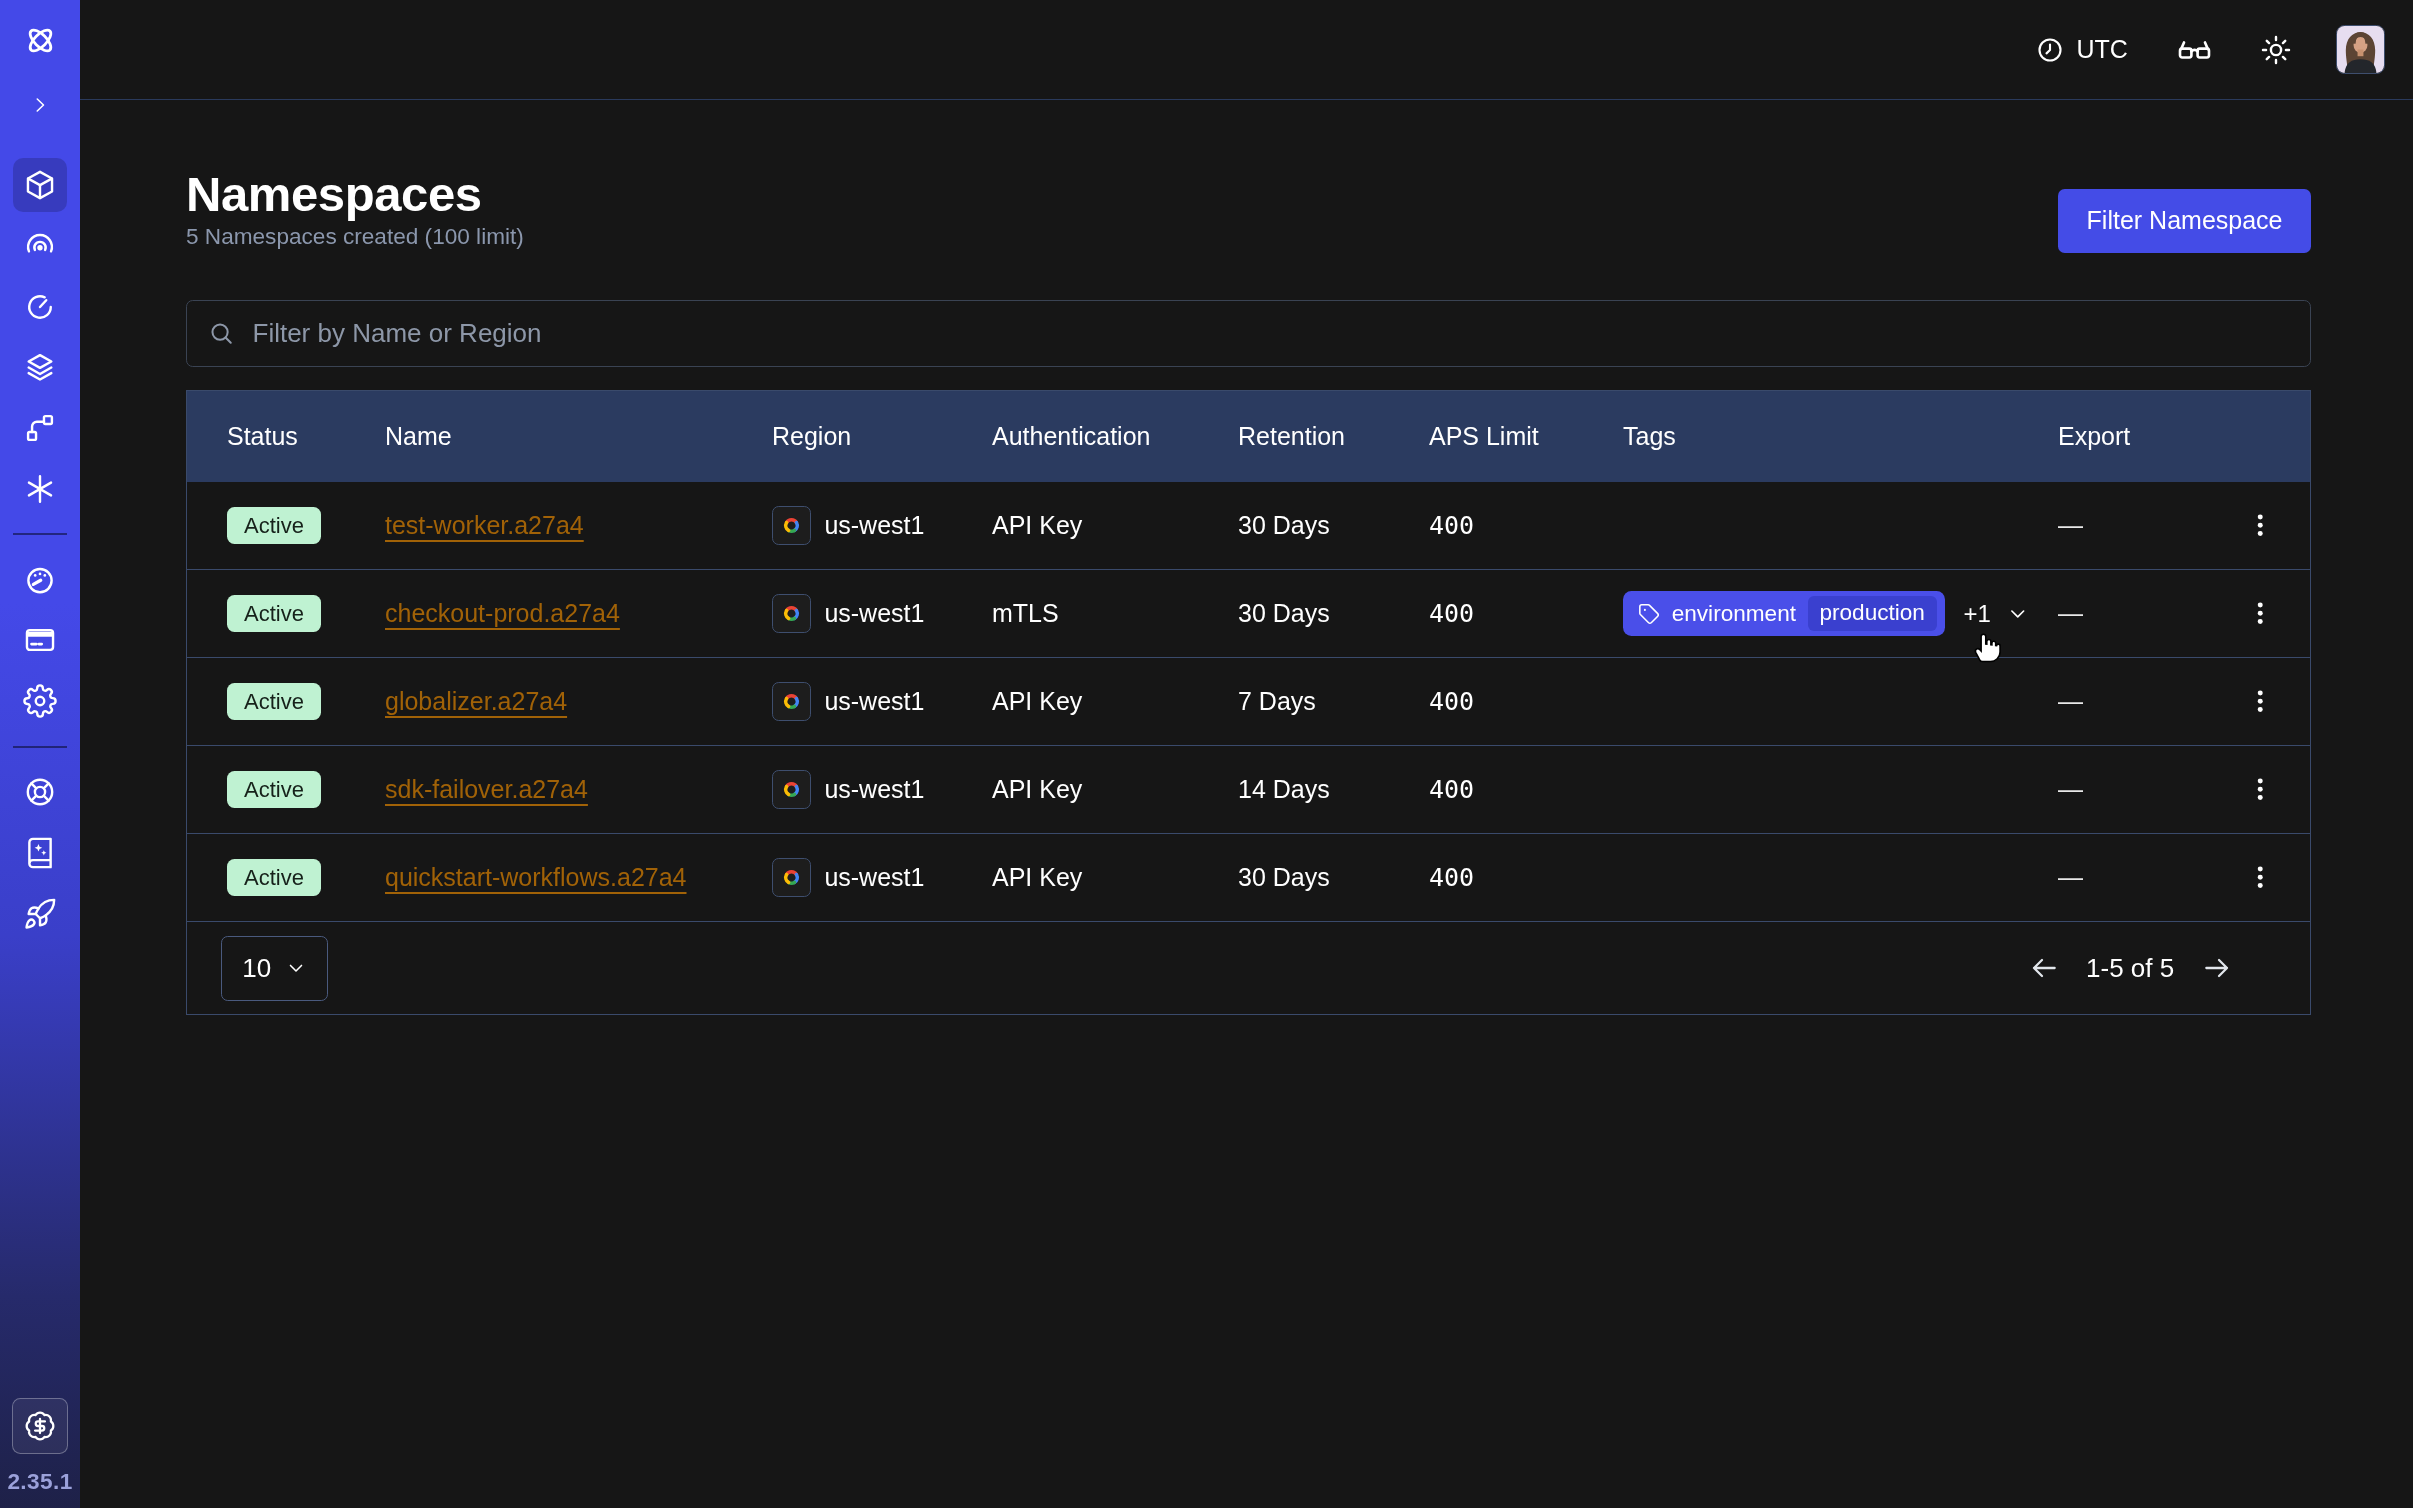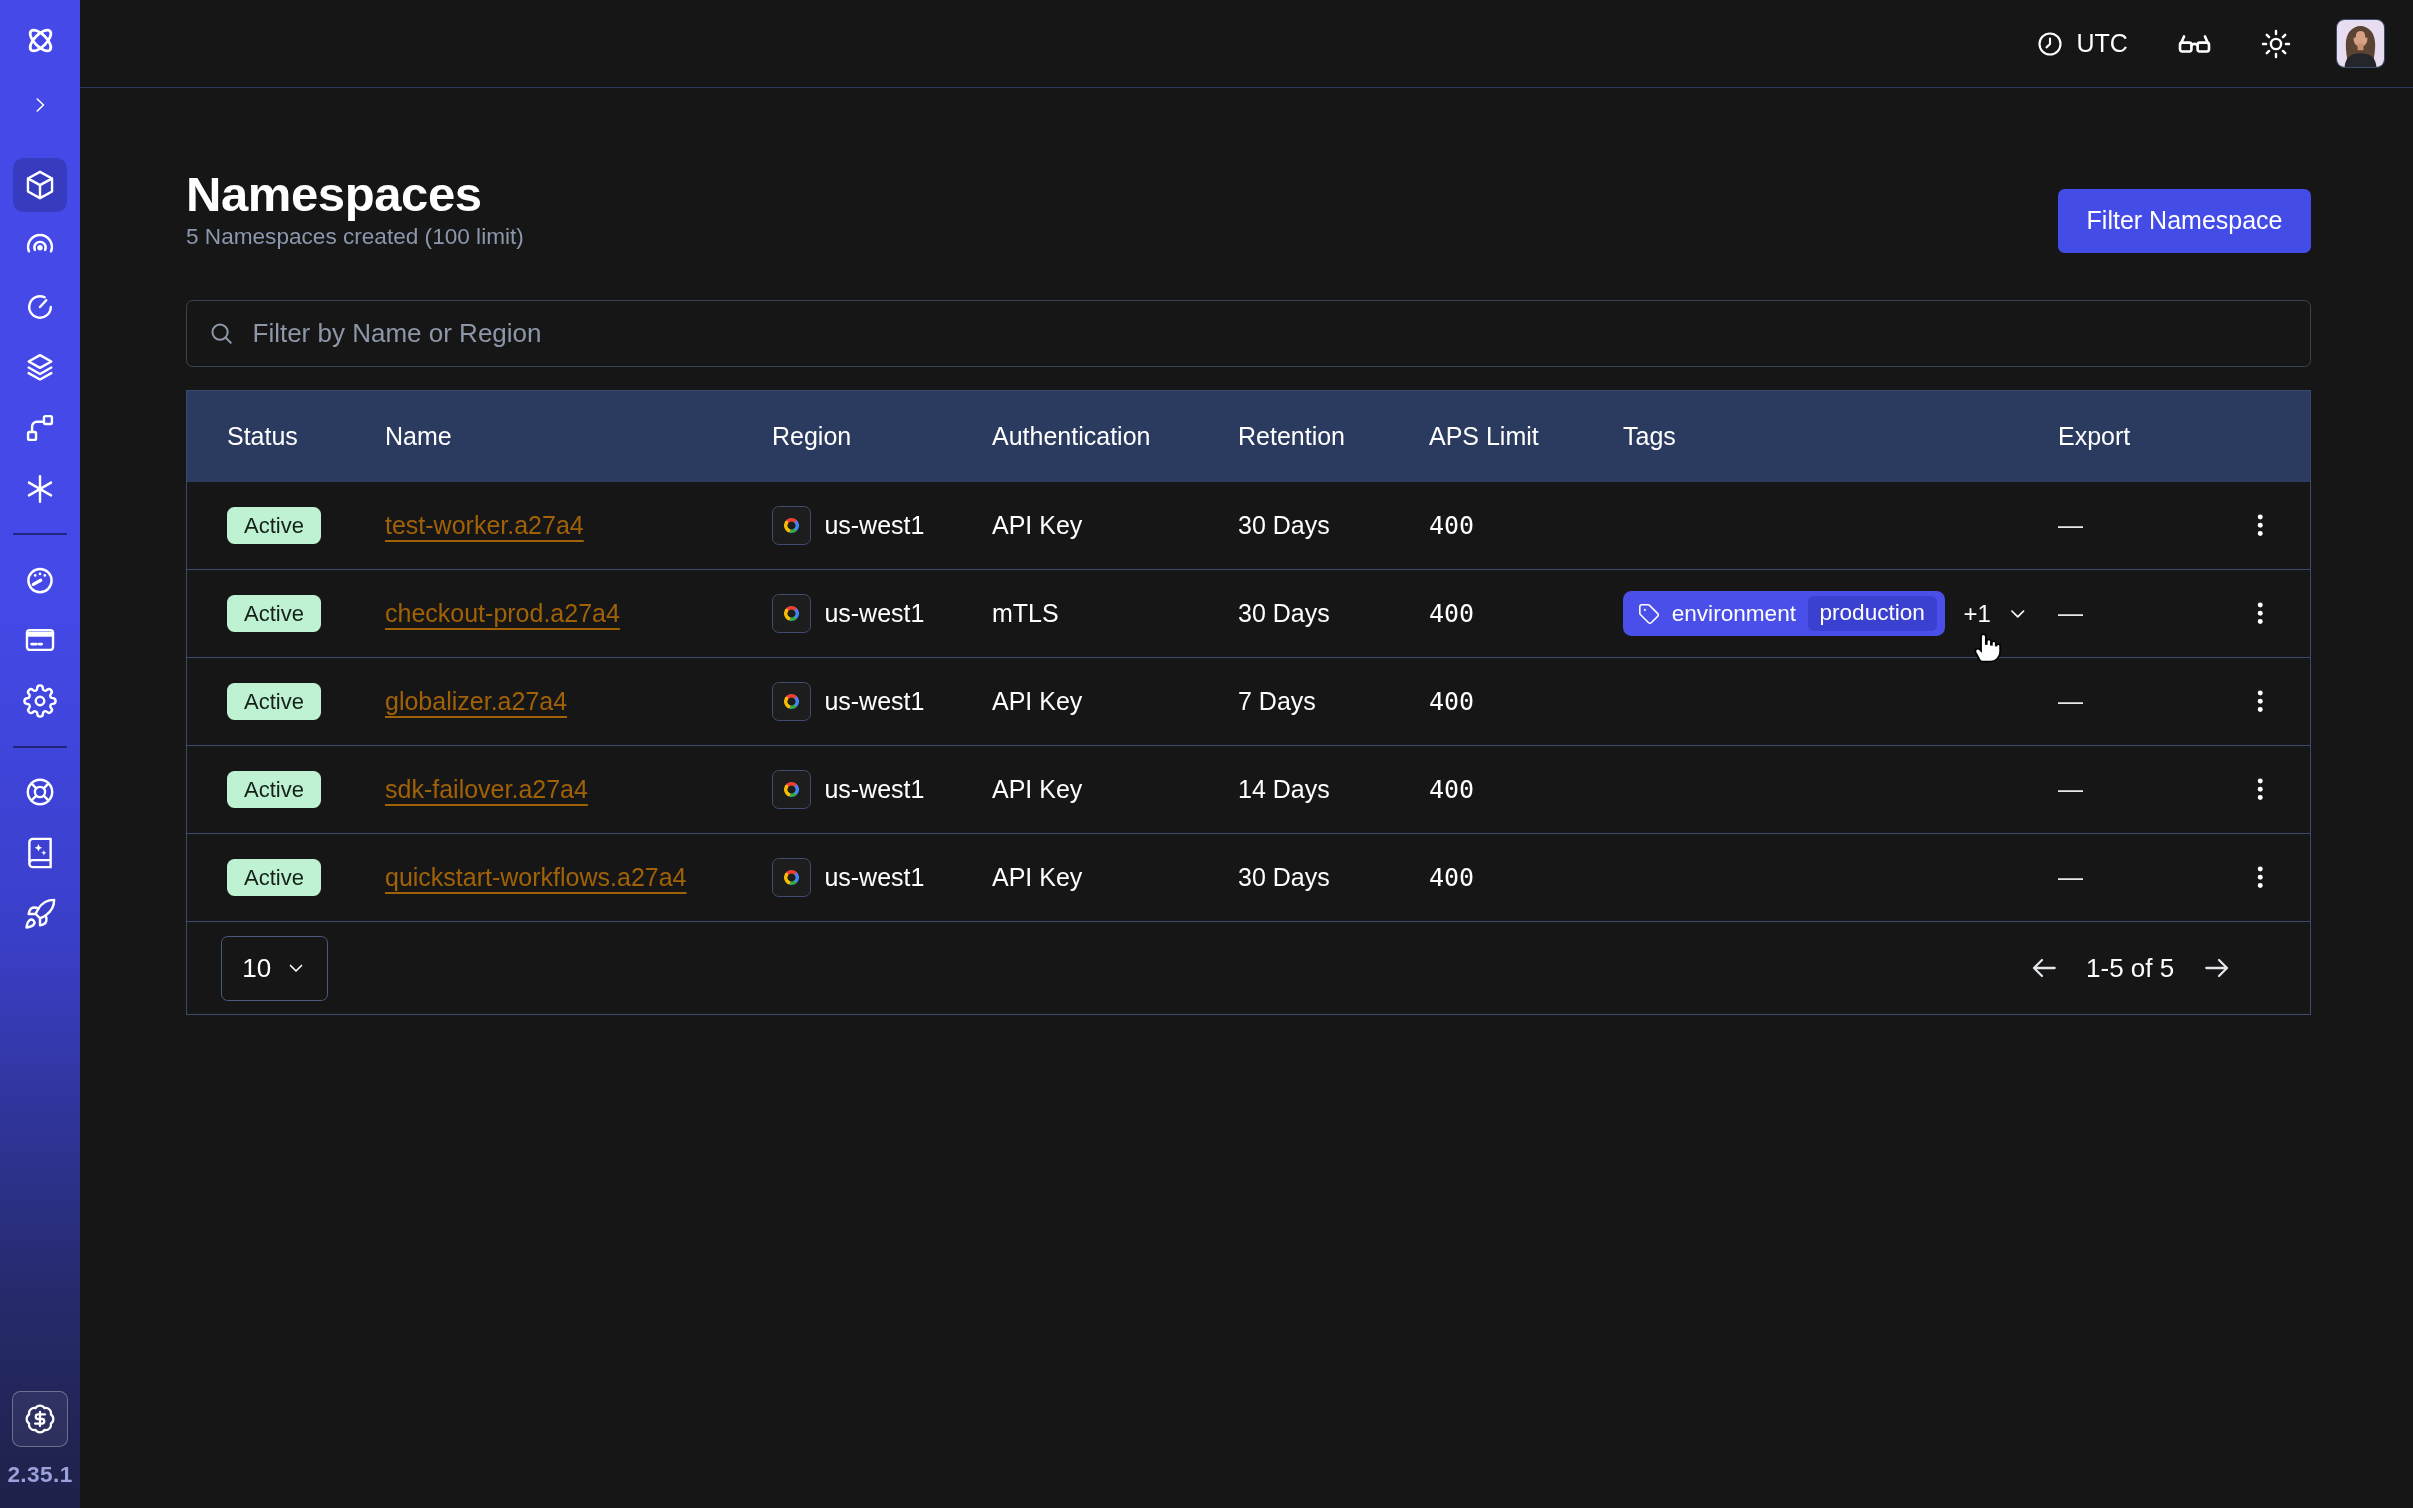--- a/index.html
+++ b/index.html
@@ -14,26 +14,26 @@
     background:linear-gradient(180deg,#4449E8 0%,#4449E8 40%,#3A3FC9 62%,#262A6B 86%,#1E2148 100%);
     display:flex;flex-direction:column;align-items:center;
   }
   .side-btn{width:54px;height:54px;border-radius:10px;display:flex;align-items:center;
     justify-content:center;color:#fff;cursor:pointer;flex:none}
   .side-btn.active{background:rgba(0,0,0,.18)}
   .side-btn.logo{margin-top:18.4px;height:44px}
   .side-btn.expander{margin-top:17px;height:37px;margin-bottom:28.5px}
   .side-divider{width:54px;height:1.7px;background:rgba(8,10,40,.55);margin:11px 0;flex:none}
   .side-nav{display:flex;flex-direction:column;align-items:center;gap:6.7px}
-  .side-bottom{margin-top:auto;display:flex;flex-direction:column;align-items:center;gap:15px;padding-bottom:20px}
+  .side-bottom{margin-top:auto;display:flex;flex-direction:column;align-items:center;gap:15px;padding-bottom:13px}
   .credit-tile{width:54px;height:54px;border-radius:8.4px;border:1.7px solid rgba(255,255,255,.30);
     background:rgba(255,255,255,.06);display:flex;align-items:center;justify-content:center;cursor:pointer}
   .version{font-size:22.6px;font-weight:700;color:#9BA1DA;letter-spacing:0.4px}
   
-  .topbar{position:absolute;left:80px;right:0;top:0;height:88px;display:flex;align-items:center;
+  .topbar{position:absolute;left:80px;right:0;top:0;height:100px;display:flex;align-items:center;
     justify-content:flex-end;gap:39px;padding-right:28.5px;border-bottom:1.7px solid var(--topbar-border,#2A3A5C);
     background:var(--page-bg,#161616);box-sizing:border-box}
   .tz{display:flex;align-items:center;gap:11.7px;font-size:25px;color:#fff;background:none;border:none;
       font-family:inherit;cursor:pointer}
   .top-icon{background:none;border:none;color:#fff;display:flex;cursor:pointer;padding:3.4px}
   .avatar{width:49px;height:49px;border-radius:8.4px;border:1.7px solid #3E4E6E;overflow:hidden;
     cursor:pointer;padding:0;background:none;display:flex}
   .avatar svg{display:block}
   
   .main{position:absolute;left:186px;top:80px;width:2125px}

